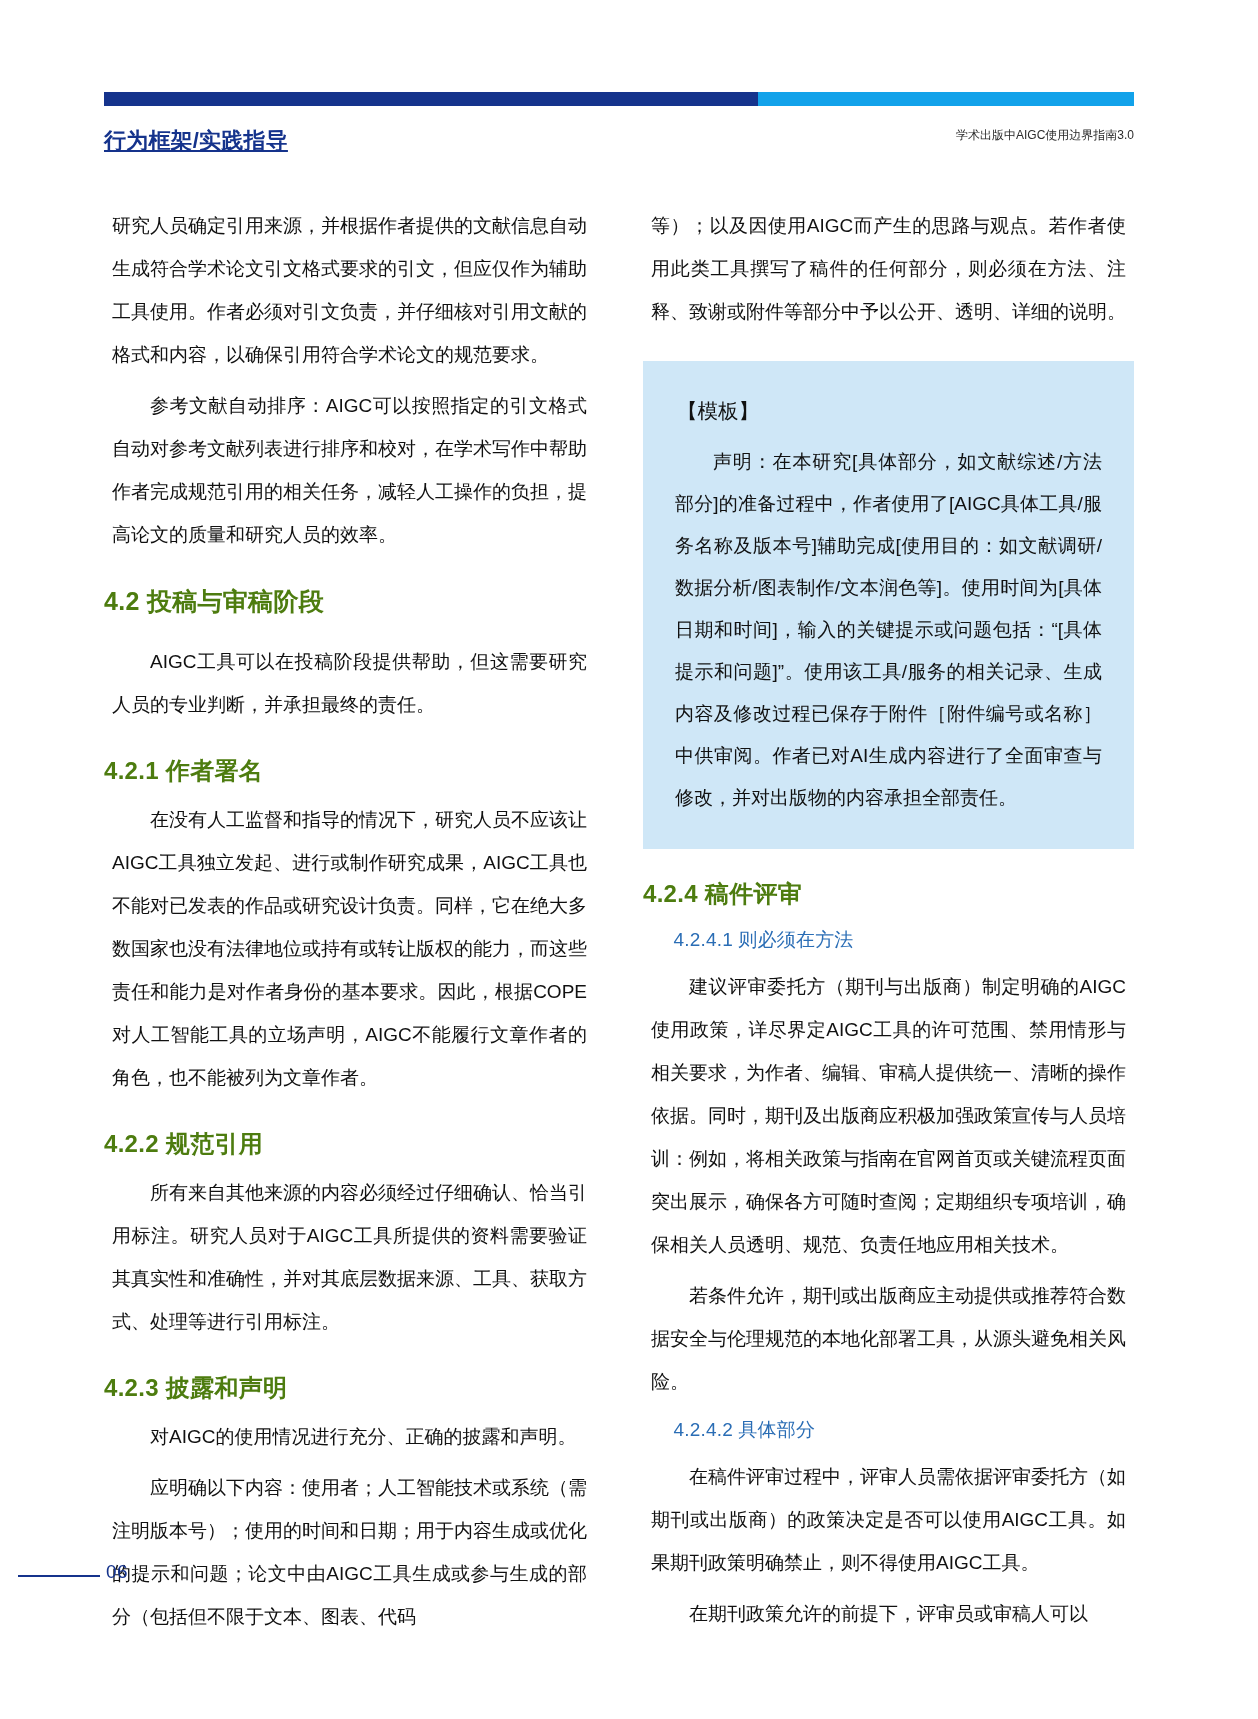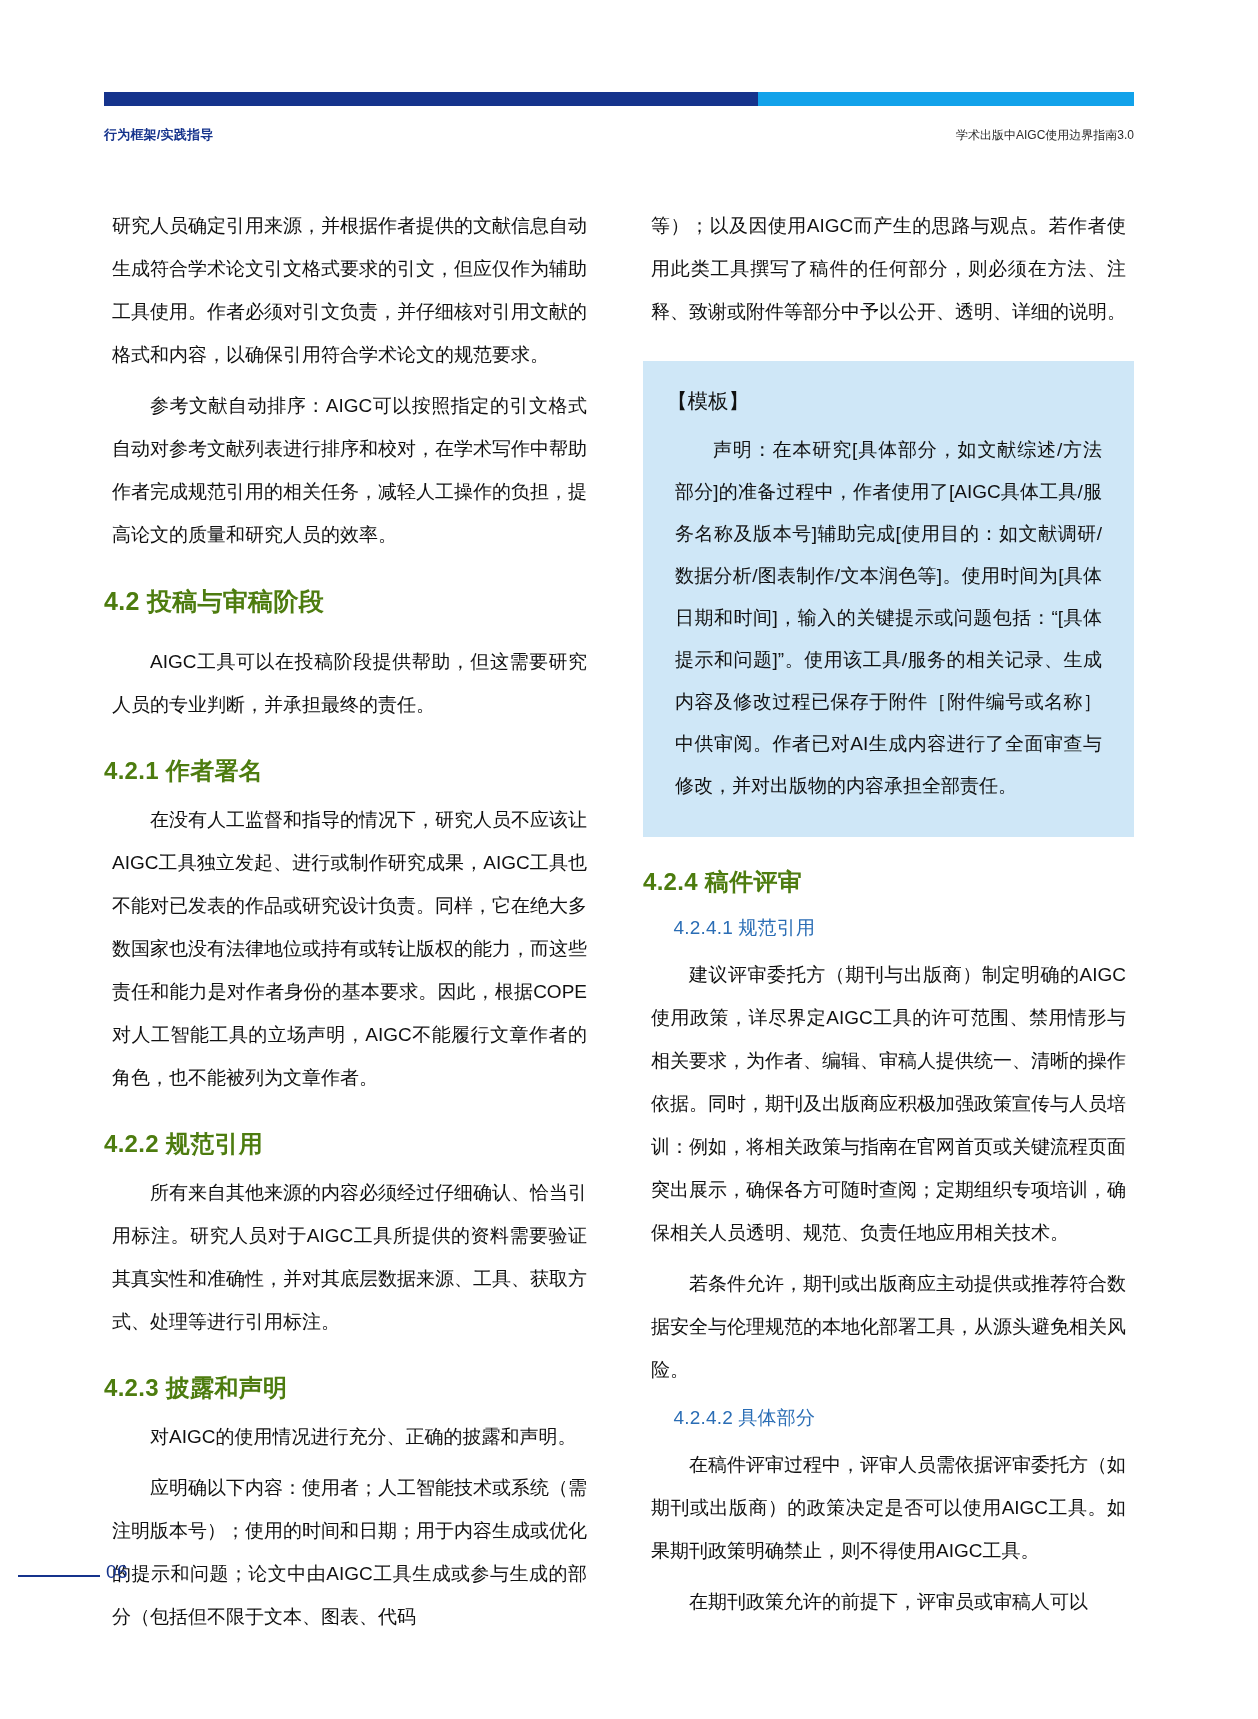--- a/index.html
+++ b/index.html
@@ -51,25 +51,26 @@
     position: absolute;
     top: 126px;
     left: 104px;
     width: 1030px;
     height: 26px;
   }
   .header-left {
     position: absolute;
     left: 0;
     top: 0;
-    font-size: 13px;
+    font-size: 22px;
     font-weight: bold;
     color: #15338c;
     letter-spacing: 0.2px;
     white-space: nowrap;
+    text-decoration: underline;
   }
   .header-right {
     position: absolute;
     right: 0;
     top: 1px;
     font-size: 12px;
     color: #2b2b2b;
     white-space: nowrap;
   }
 
@@ -134,21 +135,21 @@
   .gap-top-md { margin-top: 30px; }
 
   
   .template-box {
     background: #cfe7f7;
     padding: 20px 24px 22px 24px;
     margin: 28px 0 0 0;
     box-sizing: border-box;
   }
   .template-box .tpl-title {
-    margin: 0;
+    margin: 10px;
     font-size: 20.5px;
     line-height: 40px;
     color: #111111;
   }
   .template-box p.body {
     line-height: 42px;
   }
 
   
   .footer {
@@ -212,21 +213,21 @@
 
     <div class="col">
       <p class="body">等）；以及因使用AIGC而产生的思路与观点。若作者使用此类工具撰写了稿件的任何部分，则必须在方法、注释、致谢或附件等部分中予以公开、透明、详细的说明。</p>
 
       <div class="template-box">
         <p class="tpl-title">【模板】</p>
         <p class="body indent">声明：在本研究[具体部分，如文献综述/方法部分]的准备过程中，作者使用了[AIGC具体工具/服务名称及版本号]辅助完成[使用目的：如文献调研/数据分析/图表制作/文本润色等]。使用时间为[具体日期和时间]，输入的关键提示或问题包括：“[具体提示和问题]”。使用该工具/服务的相关记录、生成内容及修改过程已保存于附件［附件编号或名称］中供审阅。作者已对AI生成内容进行了全面审查与修改，并对出版物的内容承担全部责任。</p>
       </div>
 
       <h3 class="h-sub gap-top-lg">4.2.4 稿件评审</h3>
-      <h4 class="h-subsub">4.2.4.1 规范引用</h4>
+      <h4 class="h-subsub">4.2.4.1 则必须在方法</h4>
       <p class="body indent">建议评审委托方（期刊与出版商）制定明确的AIGC使用政策，详尽界定AIGC工具的许可范围、禁用情形与相关要求，为作者、编辑、审稿人提供统一、清晰的操作依据。同时，期刊及出版商应积极加强政策宣传与人员培训：例如，将相关政策与指南在官网首页或关键流程页面突出展示，确保各方可随时查阅；定期组织专项培训，确保相关人员透明、规范、负责任地应用相关技术。</p>
       <p class="body indent">若条件允许，期刊或出版商应主动提供或推荐符合数据安全与伦理规范的本地化部署工具，从源头避免相关风险。</p>
 
       <h4 class="h-subsub gap-top-md">4.2.4.2 具体部分</h4>
       <p class="body indent">在稿件评审过程中，评审人员需依据评审委托方（如期刊或出版商）的政策决定是否可以使用AIGC工具。如果期刊政策明确禁止，则不得使用AIGC工具。</p>
       <p class="body indent">在期刊政策允许的前提下，评审员或审稿人可以</p>
     </div>
 
   </div>
 

